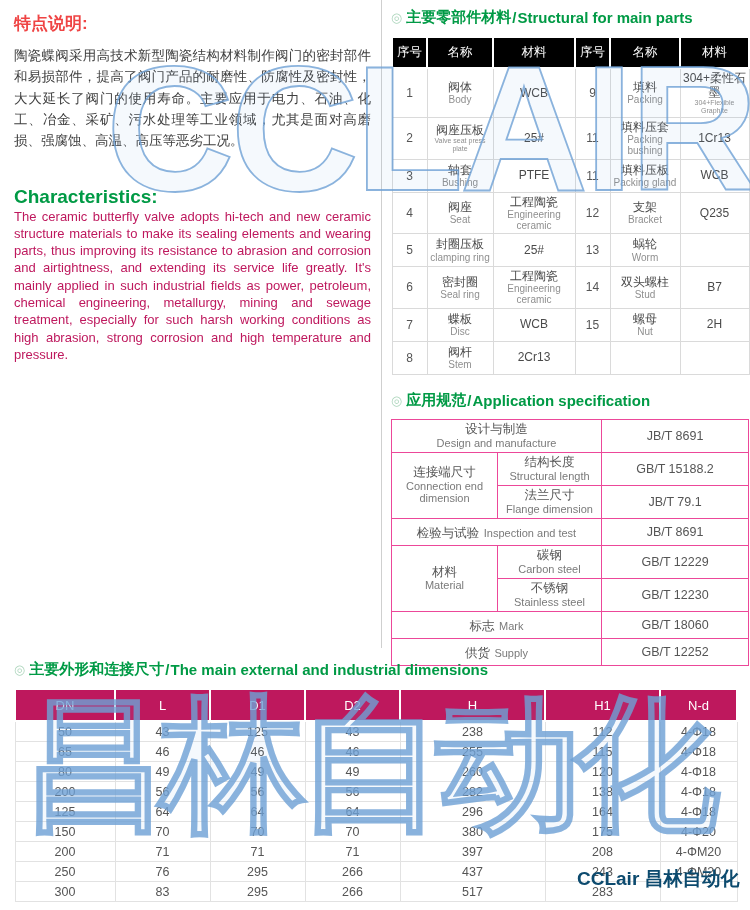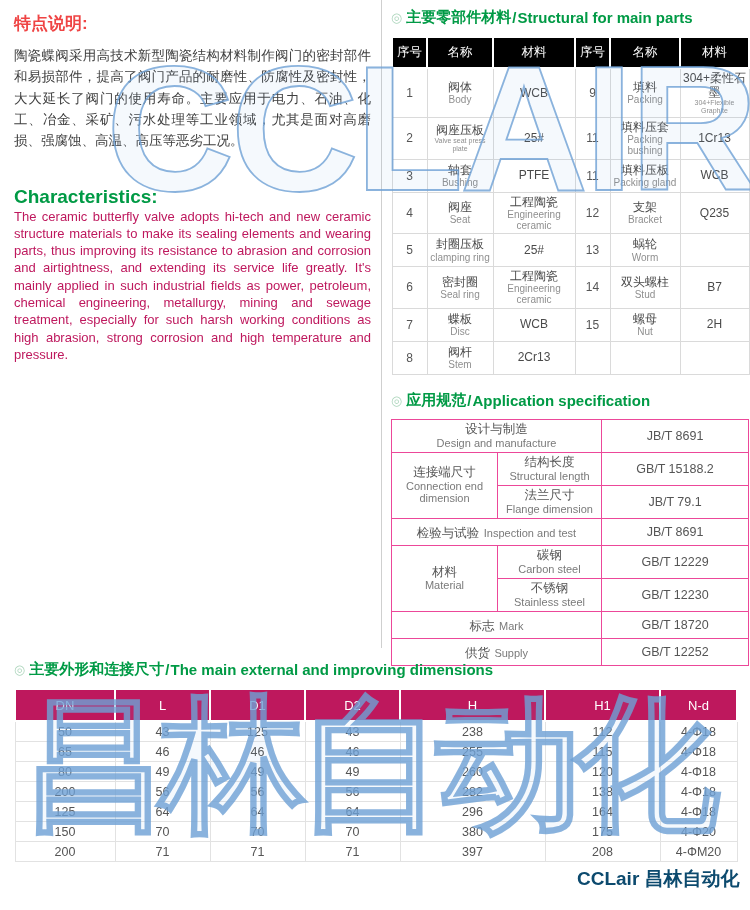--- a/index.html
+++ b/index.html
@@ -300,40 +300,40 @@
             <div class="cn">不锈钢</div>
             <div class="en">Stainless steel</div>
           </td>
           <td class="std">GB/T 12230</td>
         </tr>
         <tr class="slim">
           <td colspan="2">
             <span class="cn">标志</span>
             <span class="en">Mark</span>
           </td>
-          <td class="std">GB/T 18720</td>
+          <td class="std">GB/T 18060</td>
         </tr>
         <tr class="slim">
           <td colspan="2">
             <span class="cn">供货</span>
             <span class="en">Supply</span>
           </td>
           <td class="std">GB/T 12252</td>
         </tr>
       </tbody>
     </table>
   </div>
 </div>
 
 <div class="bottom-sec">
   <div class="sec-title">
     <span class="bullet">◎</span>
     <span>主要外形和连接尺寸</span>
     <span class="slash">/</span>
-    <span>The main external and improving dimensions</span>
+    <span>The main external and industrial dimensions</span>
   </div>
 
   <table class="dims">
     <colgroup>
       <col style="width:100px">
         <col style="width:95px">
         <col style="width:95px">
         <col style="width:95px">
       <col style="width:145px">
         <col style="width:115px">
@@ -407,19 +407,37 @@
         </tr>
         <tr>
           <td>200</td>
           <td>71</td>
           <td>71</td>
           <td>71</td>
           <td>397</td>
           <td>208</td>
           <td>4-ΦM20</td>
         </tr>
+        <tr>
+          <td>250</td>
+          <td>76</td>
+          <td>295</td>
+          <td>266</td>
+          <td>437</td>
+          <td>243</td>
+          <td>4-ΦM20</td>
+        </tr>
+        <tr>
+          <td>300</td>
+          <td>83</td>
+          <td>295</td>
+          <td>266</td>
+          <td>517</td>
+          <td>283</td>
+          <td></td>
+        </tr>
       </tbody>
   </table>
 </div>
 
 <div class="wm wm-top">CCLAIR</div>
 <div class="wm wm-bottom">昌林自动化</div>
 <div class="footer-logo">CCLair 昌林自动化</div>
 
 </body></html>

